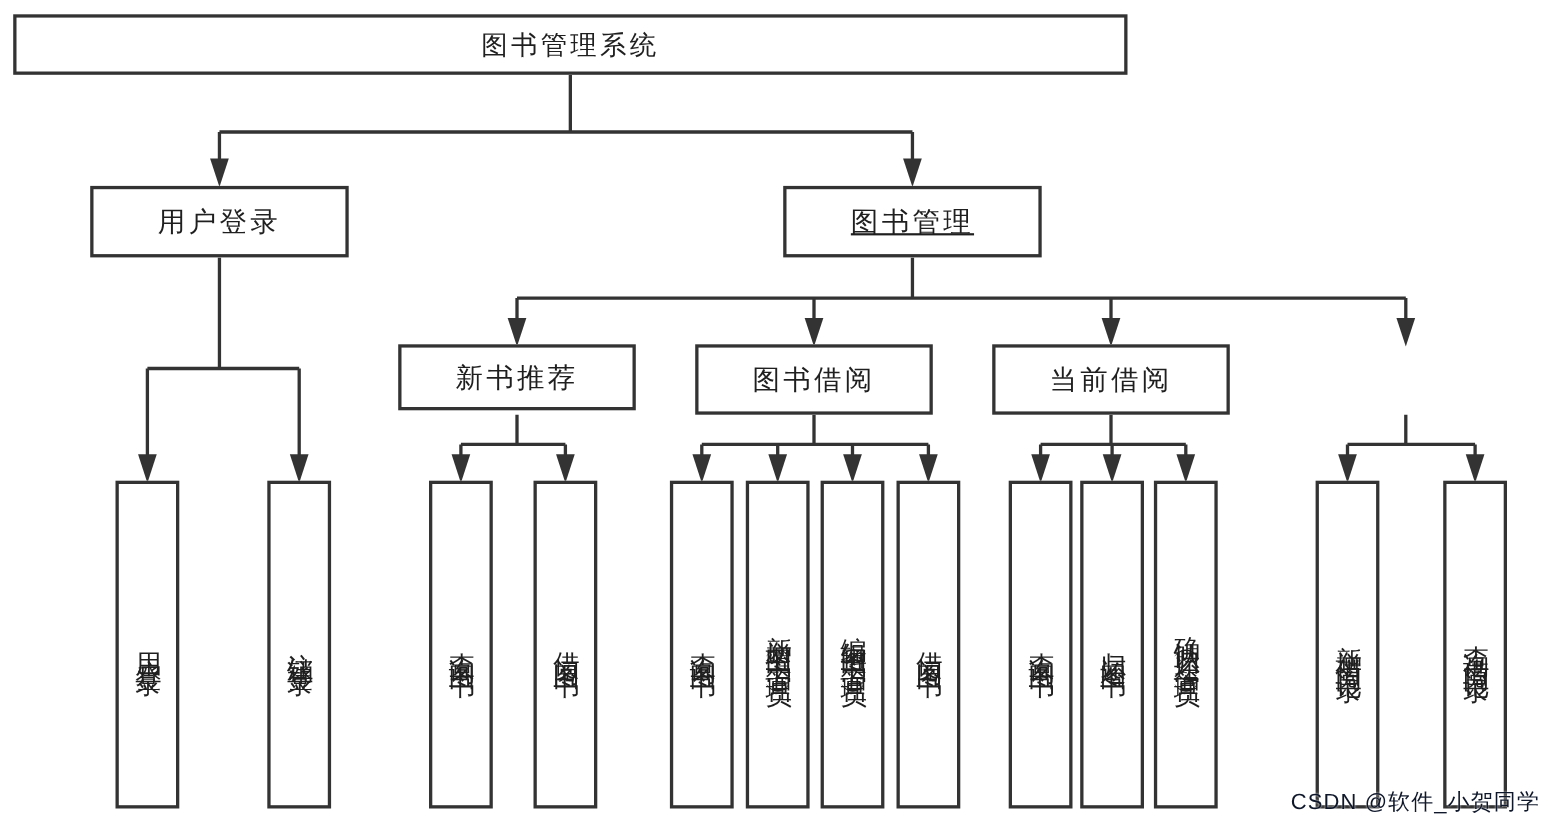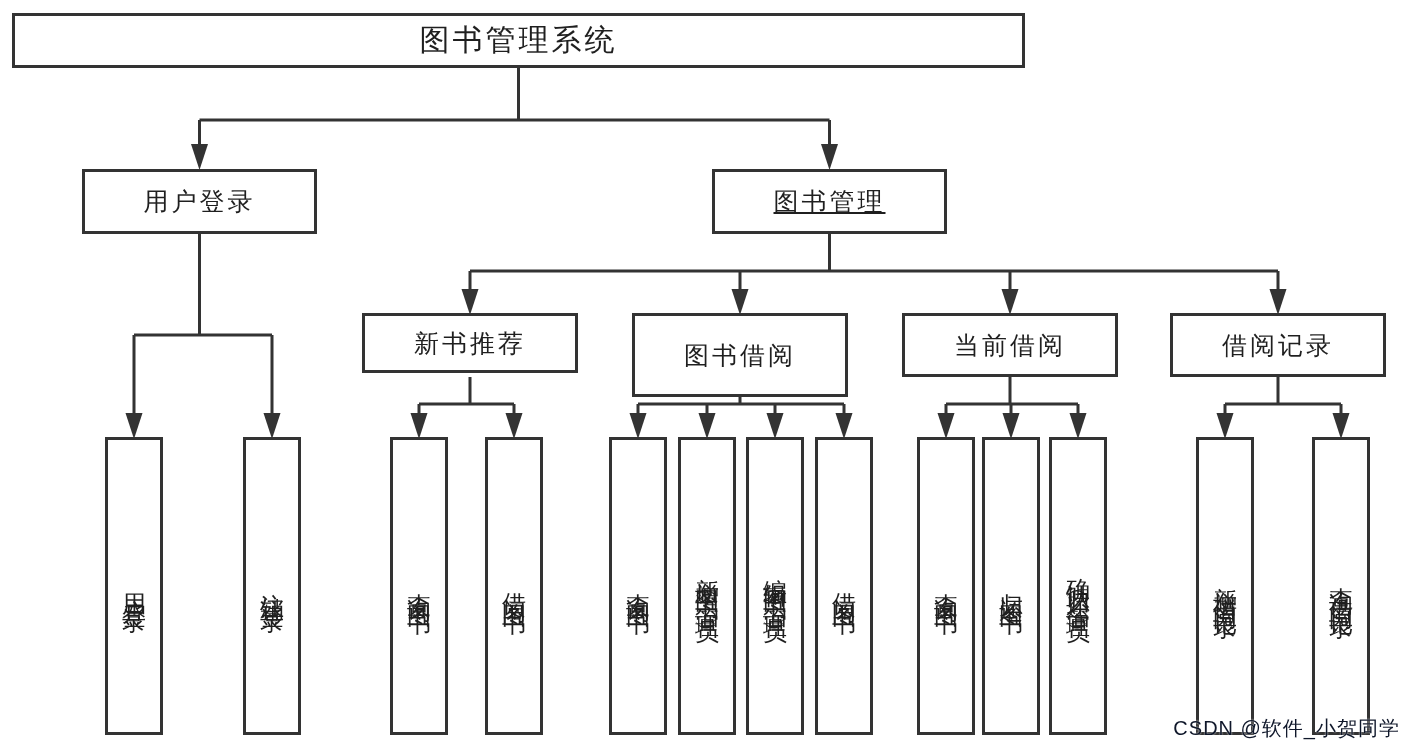--- a/index.html
+++ b/index.html
@@ -22,21 +22,21 @@
     box-sizing: border-box;
     border: 3px solid #333333;
     background: #ffffff;
     color: #1f1f1f;
     display: flex;
     align-items: center;
     justify-content: center;
     text-align: center;
     white-space: nowrap;
   }
-  .root-node  { font-size: 30px; letter-spacing: 3px; }
+  .root-node  { font-size: 24px; letter-spacing: 3px; }
   .h-node     { font-size: 25px; letter-spacing: 3px; }
   .v-node {
     writing-mode: vertical-rl;
     text-orientation: mixed;
     font-size: 24px;
     letter-spacing: 6px;
     line-height: 1;
     white-space: normal;
   }
   .watermark {
@@ -87,23 +87,22 @@
       <polygon points="1332.5,413 1349.5,413 1341,439"></polygon>
     </g>
   </svg>
 
   <div class="node root-node" style="left:12px; top:13px; width:1013px; height:55px;">图书管理系统</div>
 
   <div class="node h-node" style="left:82px; top:169px; width:235px; height:65px;">用户登录</div>
   <div class="node h-node" style="left:712px; top:169px; width:235px; height:65px;text-decoration:underline;">图书管理</div>
 
   <div class="node h-node" style="left:362px; top:313px; width:216px; height:60px;">新书推荐</div>
-  <div class="node h-node" style="left:632px; top:313px; width:216px; height:84px;font-family:Liberation Mono, monospace;">图书借阅</div>
+  <div class="node h-node" style="left:632px; top:313px; width:216px; height:64px;font-family:Liberation Mono, monospace;">图书借阅</div>
   <div class="node h-node" style="left:902px; top:313px; width:216px; height:64px;">当前借阅</div>
-  <div class="node h-node" style="left:1170px; top:313px; width:216px; height:64px;">借阅记录</div>
 
   <div class="node v-node" style="left:105px; top:437px; width:58px; height:298px;">用户登录</div>
   <div class="node v-node" style="left:243px; top:437px; width:58px; height:298px;">注销登录</div>
 
   <div class="node v-node" style="left:390px; top:437px; width:58px; height:298px;">查询图书</div>
   <div class="node v-node" style="left:485px; top:437px; width:58px; height:298px;">借阅图书</div>
 
   <div class="node v-node" style="left:609px; top:437px; width:58px; height:298px;">查询图书</div>
   <div class="node v-node" style="left:678px; top:437px; width:58px; height:298px;">新增图书（管理员）</div>
   <div class="node v-node" style="left:746px; top:437px; width:58px; height:298px;">编辑图书（管理员）</div>

